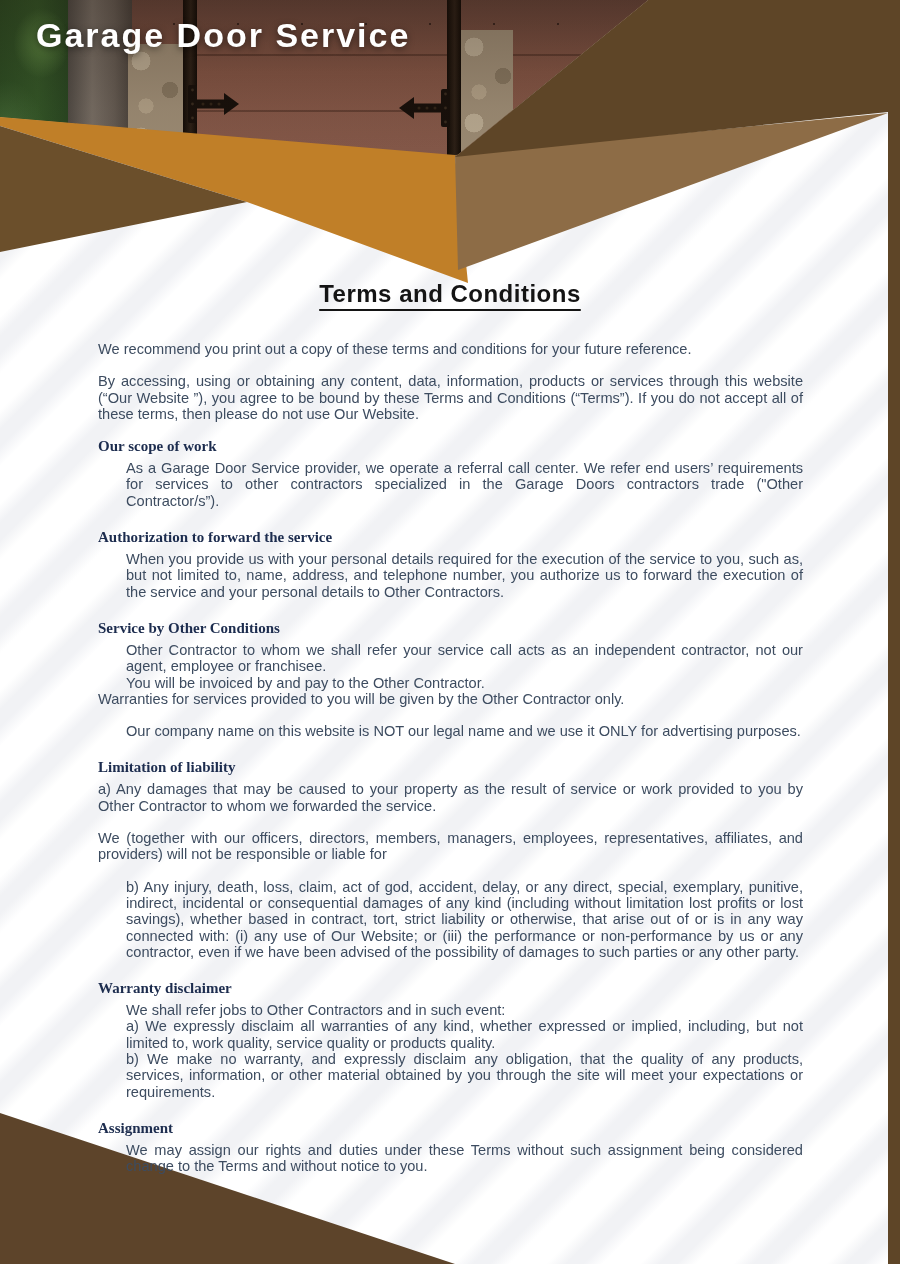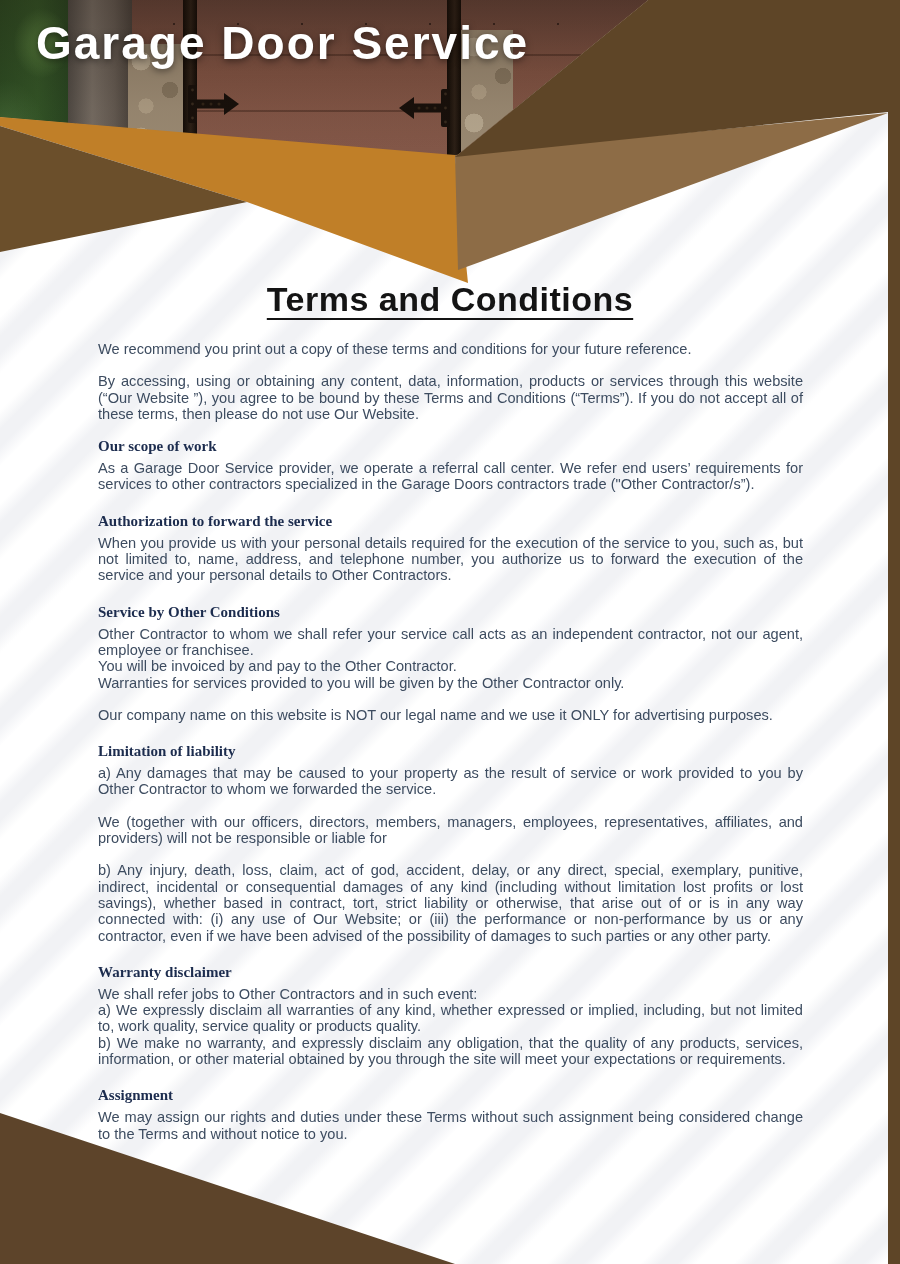--- a/index.html
+++ b/index.html
@@ -57,36 +57,36 @@
   .hinge-b{left:398px;top:86px;transform:scaleX(-1);}
   .photo-dim{position:absolute;inset:0;
     background:linear-gradient(180deg,rgba(28,14,7,.32) 0%,rgba(28,14,7,.14) 45%,rgba(28,14,7,.05) 100%);}
 
   
   .shapes{position:absolute;top:0;left:0;z-index:2;pointer-events:none;}
 
   
   .hero-title{
     position:absolute;z-index:3;left:36px;top:16px;
-    font-size:46px;font-weight:bold;letter-spacing:2px;color:#ffffff;
+    font-size:34px;font-weight:bold;letter-spacing:2px;color:#ffffff;
     text-shadow:0 2px 7px rgba(0,0,0,.5);
   }
 
   
   .doc-heading{
     position:absolute;z-index:3;left:0;top:280px;width:900px;text-align:center;
-    font-size:34px;font-weight:bold;color:#141414;letter-spacing:.5px;
+    font-size:24px;font-weight:bold;color:#141414;letter-spacing:.5px;
     text-decoration:underline;text-decoration-thickness:2px;text-underline-offset:7px;
   }
   .content{
     position:absolute;z-index:3;left:98px;top:341px;width:705px;
     color:#3d4c60;font-size:14.6px;line-height:16.3px;
   }
   .content p{margin:0 0 16px 0;text-align:justify;}
-  .content p.m0{margin-bottom:0;}
+  .content p.m0{margin-bottom:0;margin-left:28px;}
   .content h3{margin:0 0 5px 0;font-size:15px;line-height:17px;font-weight:bold;color:#1c2c4e;font-family:Liberation Serif, serif;}
   .secgap{height:20px;}
 </style>
 </head>
 <body>
 
 <div class="page">
 
   <div class="photo">
     <div class="door"></div>

